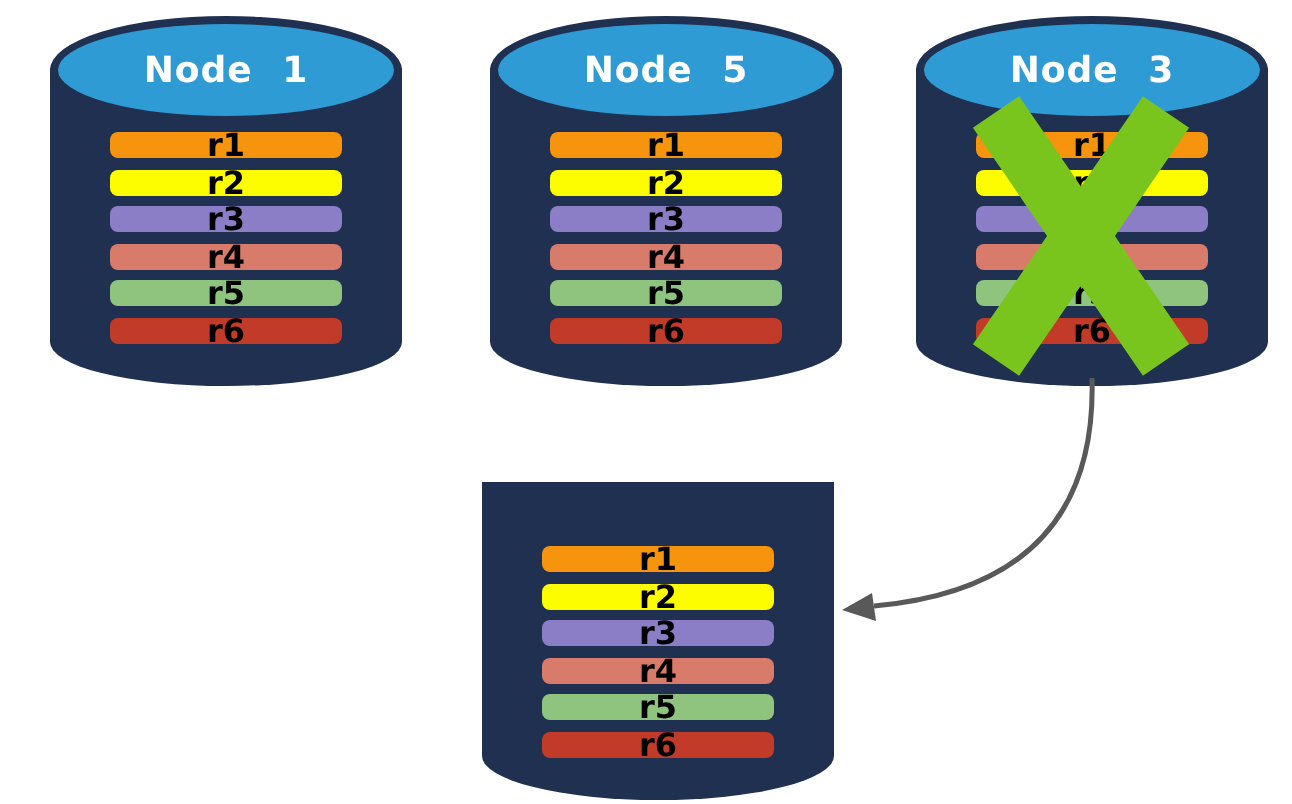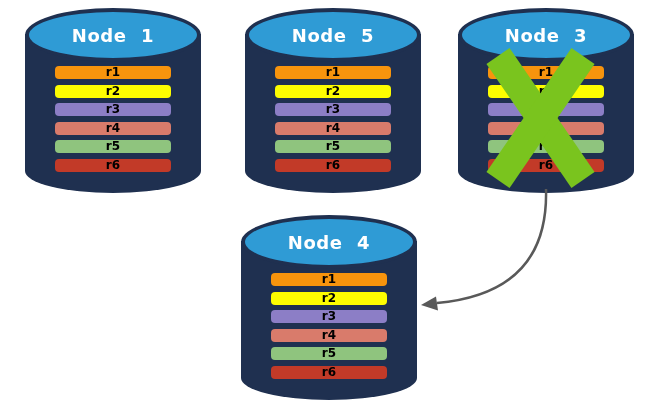--- a/index.html
+++ b/index.html
@@ -64,21 +64,21 @@
   }
   .row {
     height: 13px;
     border-radius: 4px;
     display: flex;
     align-items: center;
     justify-content: center;
   }
   .row-label {
     color: #000000;
-    font-size: 12px;
+    font-size: 16px;
     font-weight: bold;
     line-height: 13px;
   }
   .x-overlay {
     position: absolute;
     left: 0;
     top: 0;
     z-index: 4;
     pointer-events: none;
   }
@@ -175,23 +175,20 @@
         </div>
     </div>
     <svg class="x-overlay" width="176" height="185" viewBox="0 0 176 185">
       <line x1="40" y1="48" x2="125" y2="172" stroke-width="28" stroke-linecap="butt" stroke="#7AC41E"></line>
       <line x1="125" y1="48" x2="40" y2="172" stroke-width="28" stroke-linecap="butt" stroke="#7AC41E"></line>
     </svg>
   </div>
 
   <div class="node" style="left:241px; top:215px;">
     <div class="cyl-body"></div>
-    <div class="cyl-top">
-      <span class="node-title">Node 4</span>
-    </div>
     <div class="rows">
       <div class="row" style="background: rgb(247, 148, 13);">
           <span class="row-label">r1</span>
         </div>
       <div class="row" style="background: rgb(253, 253, 0);">
           <span class="row-label">r2</span>
         </div>
       <div class="row" style="background: rgb(140, 126, 198);">
           <span class="row-label">r3</span>
         </div>

